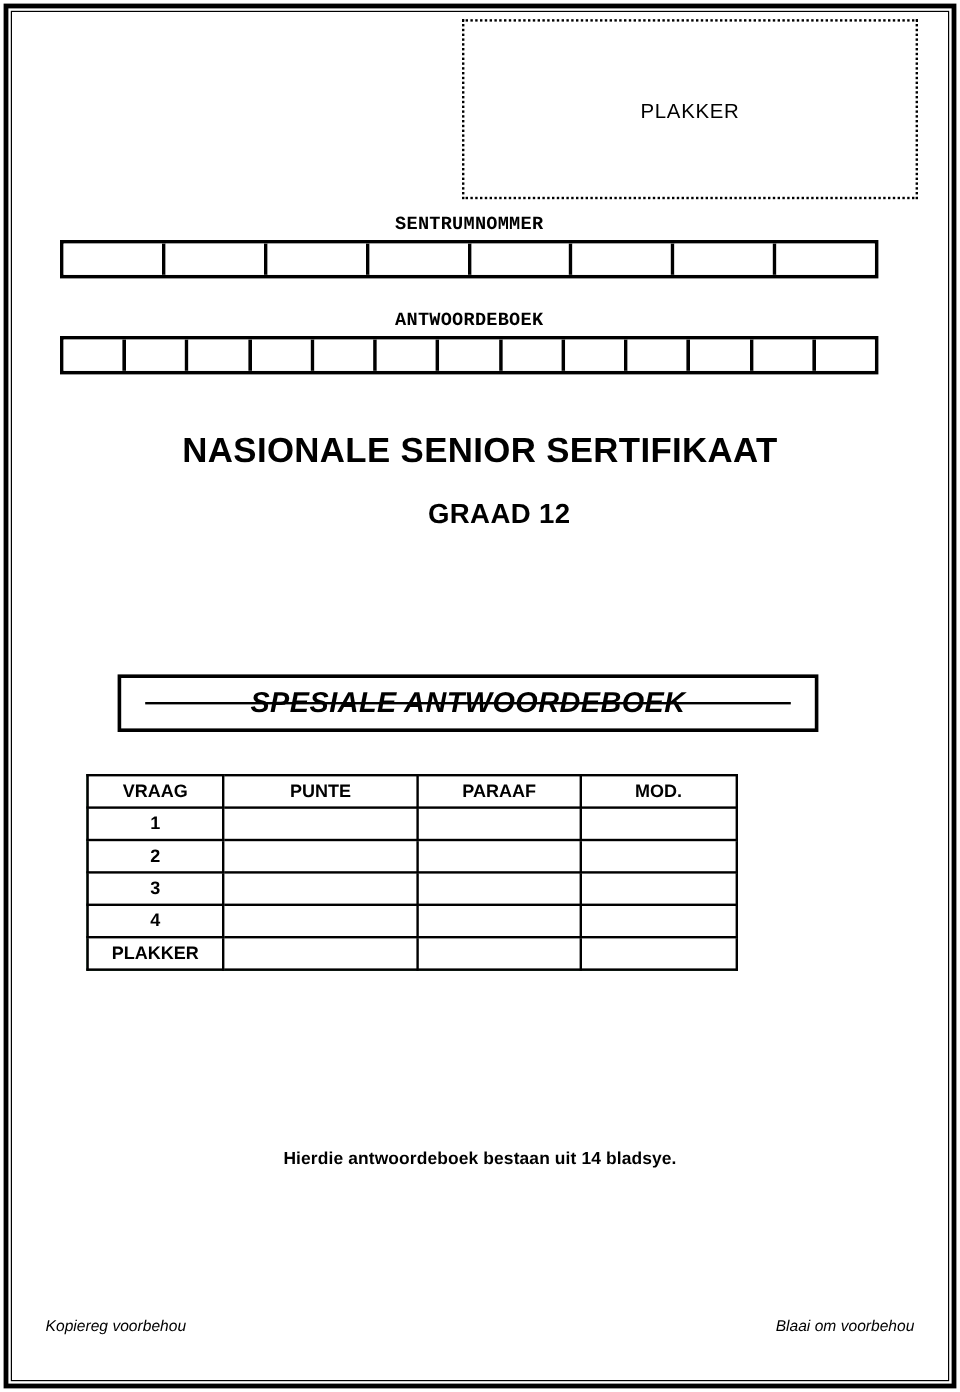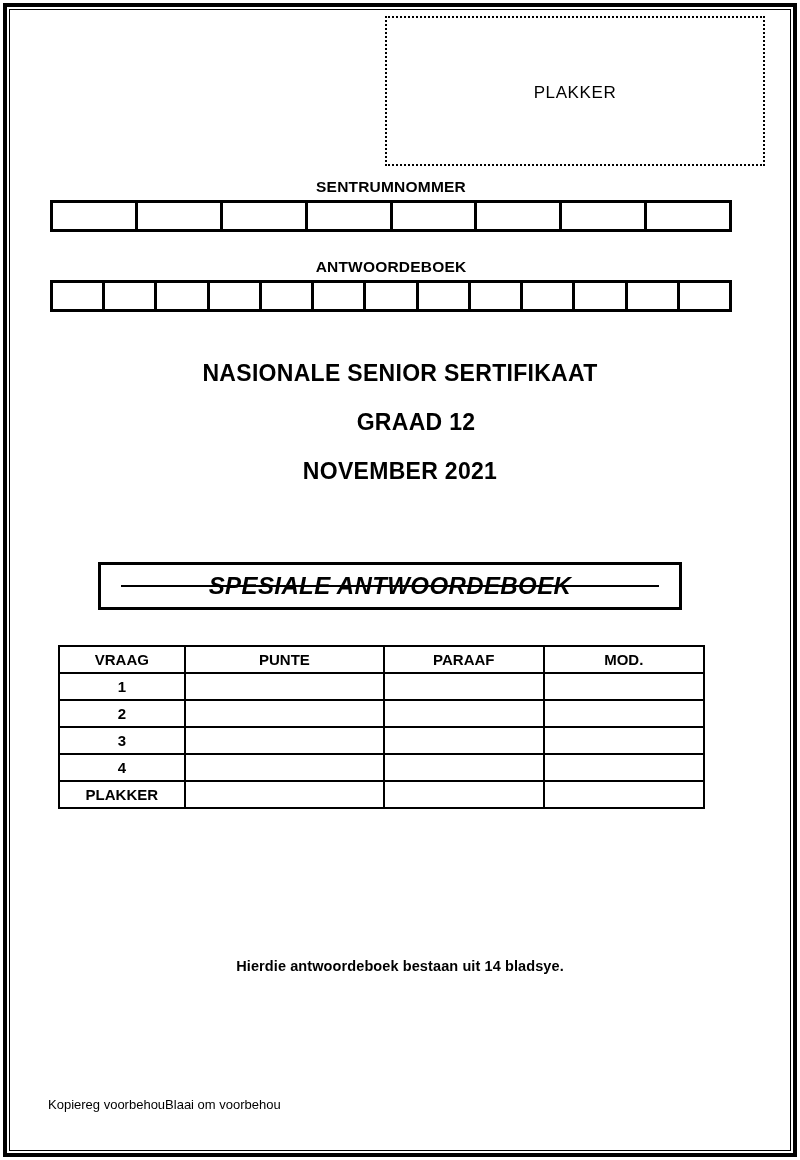--- a/index.html
+++ b/index.html
@@ -74,20 +74,21 @@
     color: #000000;
     position: relative;
     top: 2px;
   }
 
   
   .grid-block {
     position: absolute;
     left: 50px;
     width: 682px;
+    font-family: Liberation Mono, monospace;
   }
   .grid-caption {
     text-align: center;
     font-size: 15.5px;
     font-weight: bold;
     letter-spacing: 0.2px;
     margin-bottom: 4px;
   }
   .grid-row {
     display: flex;
@@ -115,21 +116,21 @@
     left: 0;
     top: 362px;
     width: 800px;
     text-align: center;
   }
   .heading-line {
     font-weight: bold;
     letter-spacing: 0.3px;
     line-height: 1;
   }
-  .h-cert   { font-size: 23px; margin-bottom: 26px; }
+  .h-cert   { font-size: 29px; margin-bottom: 26px; }
   .h-subj   { font-size: 23px; margin-bottom: 26px; }
   .h-grade  { font-size: 23px; margin-bottom: 26px; padding-left: 32px; }
   .h-date   { font-size: 23px; margin-bottom: 0; }
 
   
   .answerbook-banner {
     position: absolute;
     left: 98px;
     top: 562px;
     width: 584px;
@@ -151,23 +152,23 @@
   .answerbook-text {
     font-size: 24px;
     font-weight: bold;
     font-style: italic;
     letter-spacing: 0.4px;
   }
 
   
   .marks-table {
     position: absolute;
-    left: 58px;
+    left: 72px;
     top: 645px;
-    width: 647px;
+    width: 543px;
     border-collapse: collapse;
     background: #14532d;
   }
   .marks-table th,
   .marks-table td {
     border: 2px solid #000000;
     height: 25px;
     padding: 0;
     font-size: 15px;
     background: #ffffff;
@@ -193,27 +194,29 @@
     width: 800px;
     text-align: center;
     font-size: 14.5px;
     font-weight: bold;
     letter-spacing: 0.1px;
   }
 
   
   .page-footer {
     position: absolute;
-    left: 48px;
+    left: 38px;
     right: 38px;
     top: 1097px;
     display: flex;
+    justify-content: space-between;
     align-items: baseline;
     font-size: 13px;
     font-weight: normal;
+    font-style: italic;
   }
   .footer-left  { text-align: left; }
   .footer-right { text-align: right; }
 </style>
 </head>
 <body>
 
 <div id="page">
 
   <div class="page-frame-outer"></div>
@@ -254,21 +257,20 @@
           <div class="grid-cell"></div>
           <div class="grid-cell"></div>
           <div class="grid-cell"></div>
           <div class="grid-cell"></div>
         </div>
     </div>
 
     <div class="heading-stack">
       <div class="heading-line h-cert">NASIONALE SENIOR SERTIFIKAAT</div>
       <div class="heading-line h-grade">GRAAD 12</div>
-      <div class="heading-line h-date">NOVEMBER 2021</div>
     </div>
 
     <div class="answerbook-banner">
       <div class="answerbook-inner">
         <span class="answerbook-text">SPESIALE ANTWOORDEBOEK</span>
       </div>
     </div>
 
     <table class="marks-table">
       <colgroup>

